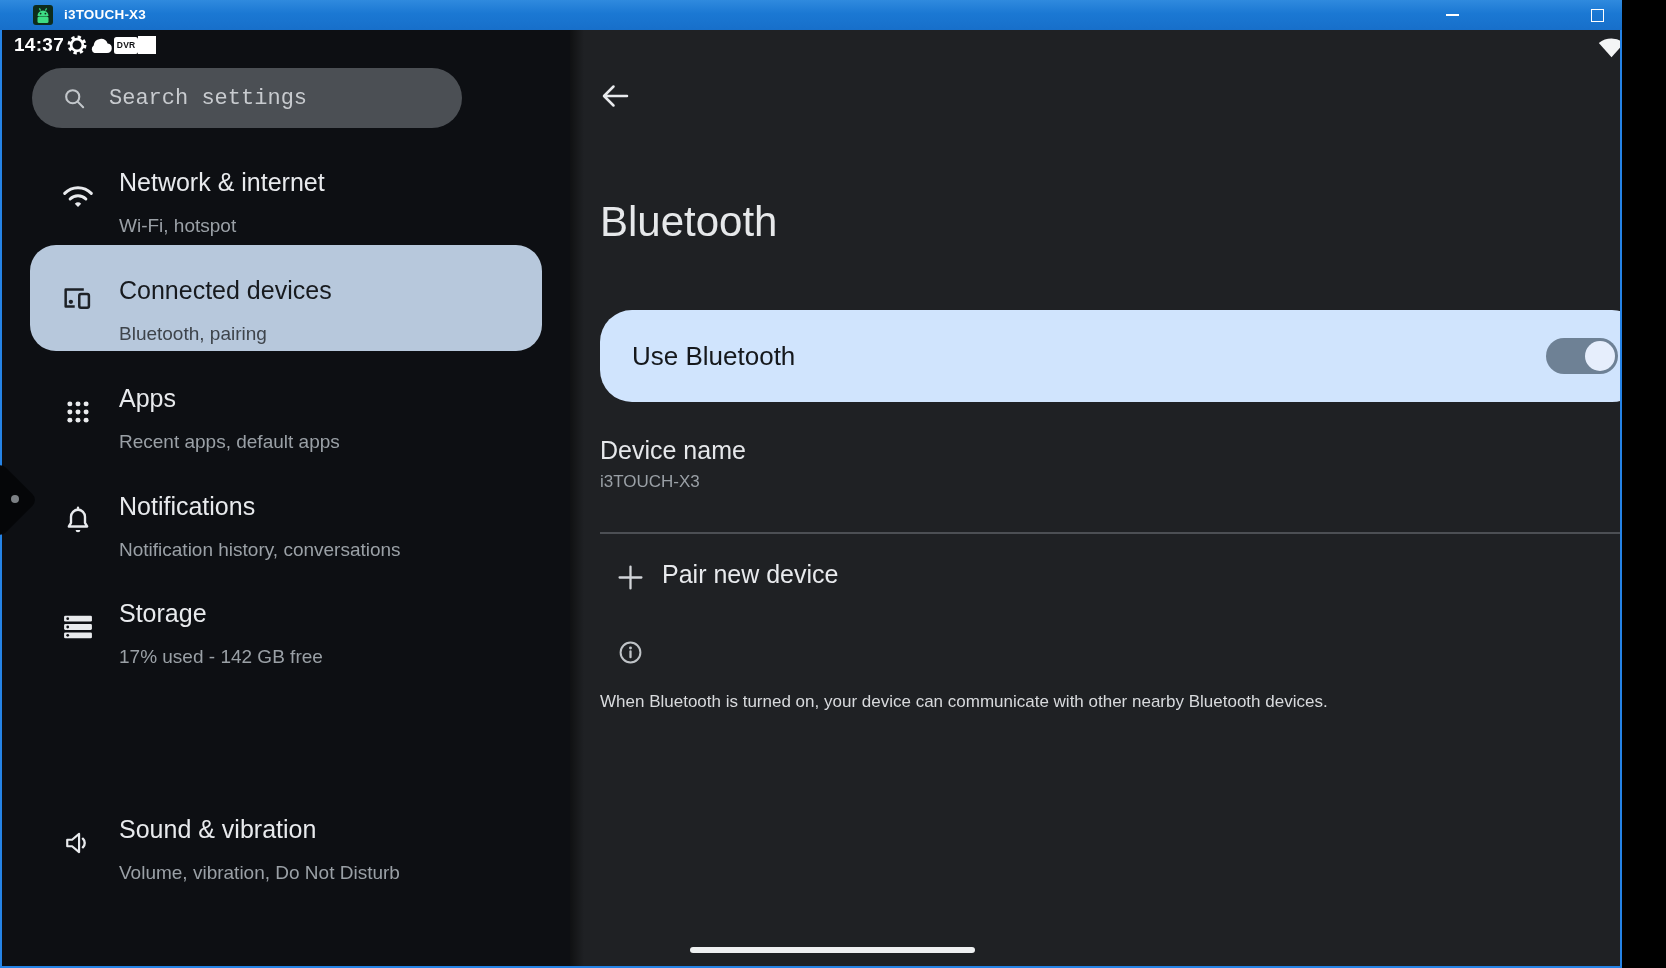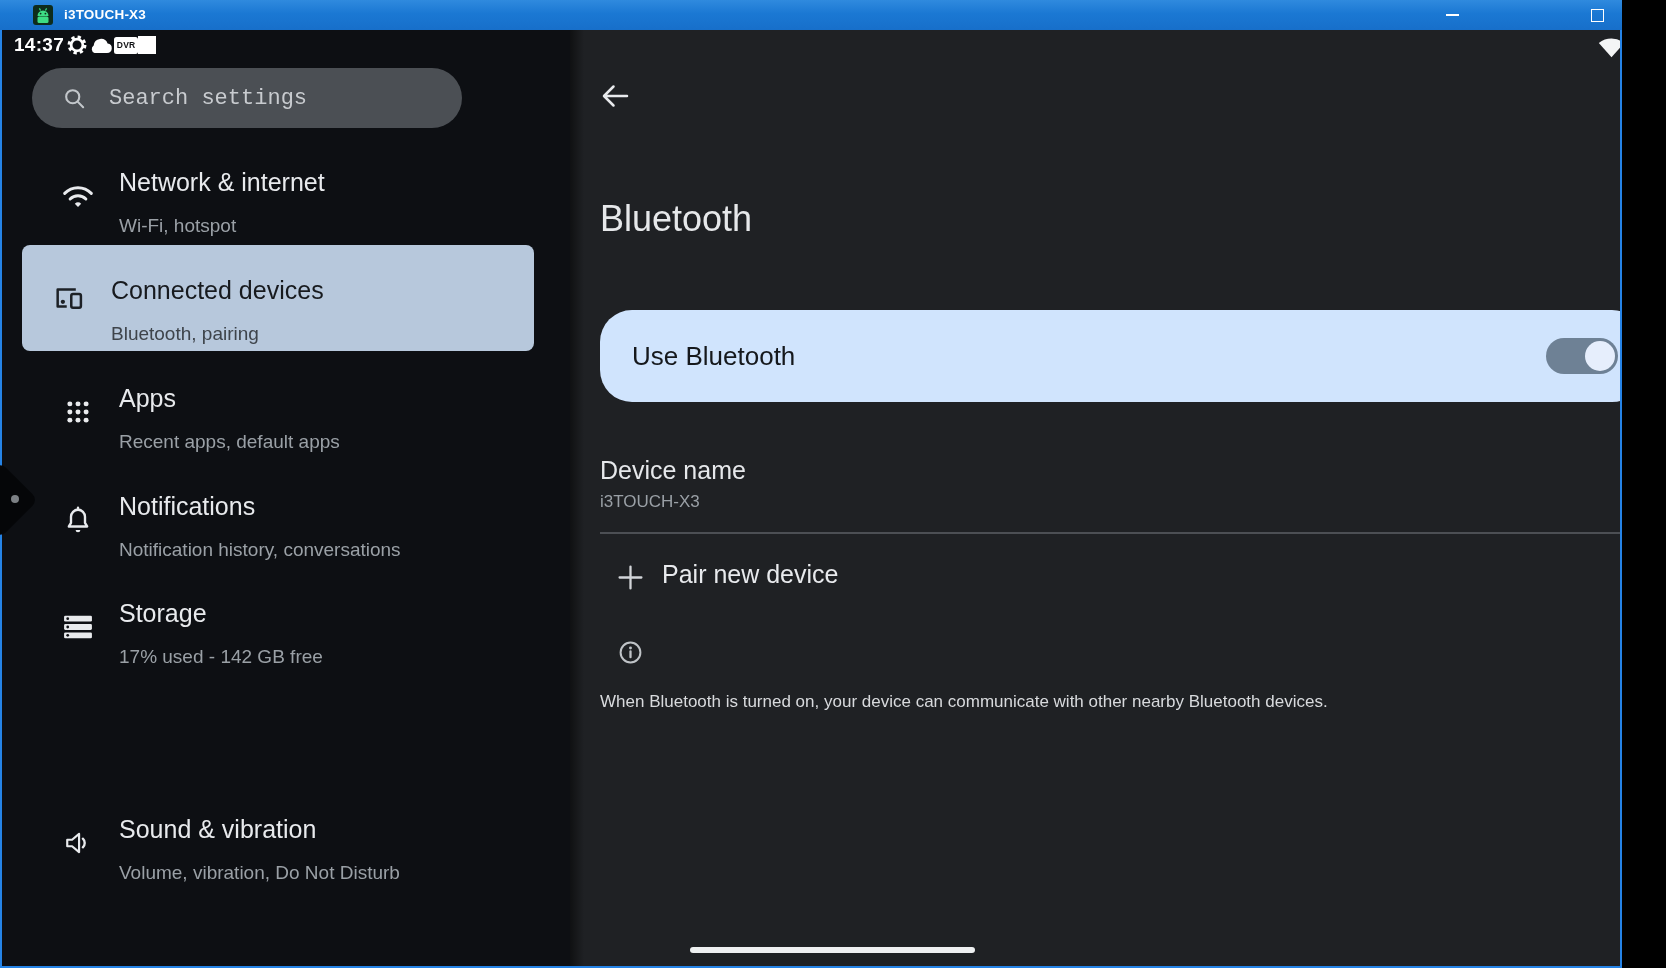--- a/index.html
+++ b/index.html
@@ -43,39 +43,39 @@
     background:#4b4f54;display:flex;align-items:center;cursor:text;}
   .search-pill svg{margin-left:30px;}
   .search-text{margin-left:22px;font-size:22px;color:#c8cbcf;font-family:Liberation Mono, monospace;}
 
   
   .row{position:absolute;left:0;width:540px;height:96px;cursor:pointer;}
   .row .icon{position:absolute;left:52px;top:24px;width:48px;height:48px;
     display:flex;align-items:center;justify-content:center;}
   .row .t{position:absolute;left:117px;top:20px;font-size:25px;color:#e8eaed;white-space:nowrap;}
   .row .s{position:absolute;left:117px;top:51px;font-size:19px;color:#9aa0a6;white-space:nowrap;margin-top:16px;}
-  .row.selected{left:20px;width:512px;height:106px;background:#b7c8dc;border-radius:8px;}
+  .row.selected{left:28px;width:512px;height:106px;background:#b7c8dc;border-radius:26px;}
   .row.selected .icon{left:23px;top:29px;}
   .row.selected .t{left:89px;top:31px;color:#171a1e;}
   .row.selected .s{left:89px;top:62px;color:#3e444b;}
   .r0{top:118px;} .r1{top:215px;} .r2{top:334px;} .r3{top:442px;}
   .r4{top:549px;} .r5{top:657px;} .r6{top:765px;}
   .r5 .icon{left:41px;}
 
   
   .back-btn{position:absolute;left:30px;top:52px;width:32px;height:32px;cursor:pointer;}
-  .page-title{position:absolute;left:30px;top:168px;font-size:36px;font-weight:400;color:#e6e8ea;}
+  .page-title{position:absolute;left:30px;top:168px;font-size:42px;font-weight:400;color:#e6e8ea;}
   .bt-card{position:absolute;left:30px;top:280px;width:1044px;height:92px;border-radius:32px;
     background:#d0e4fd;cursor:pointer;}
   .bt-card .lbl{position:absolute;left:32px;top:0;height:92px;display:flex;align-items:center;
     font-size:26px;color:#15181c;}
   .switch{position:absolute;right:26px;top:28px;width:72px;height:36px;border-radius:18px;
     background:#6e8195;cursor:pointer;}
   .switch .knob{position:absolute;right:3px;top:3px;width:30px;height:30px;border-radius:50%;background:#e6eefc;}
-  .devname-row{position:absolute;left:0;top:416px;width:1094px;height:96px;cursor:pointer;}
+  .devname-row{position:absolute;left:0;top:396px;width:1094px;height:96px;cursor:pointer;}
   .devname-lbl{position:absolute;left:30px;top:10px;font-size:25px;color:#e6e8eb;}
   .devname-val{position:absolute;left:30px;top:46px;font-size:17px;color:#9aa0a6;}
   .divider{position:absolute;left:30px;right:0;top:502px;height:2px;background:#4c4f54;}
   .pair-row{position:absolute;left:0;top:516px;width:1094px;height:70px;cursor:pointer;}
   .pair-row .plus{position:absolute;left:47px;top:18px;}
   .pair-row .lbl{position:absolute;left:92px;top:14px;font-size:25px;color:#e8eaed;}
   .info-icon{position:absolute;left:48px;top:610px;}
   .info-text{position:absolute;left:30px;top:662px;font-size:17px;color:#d8dadd;white-space:nowrap;}
   .home-indicator{position:absolute;left:120px;top:917px;width:285px;height:6px;border-radius:3px;
     background:#eef0f1;cursor:grab;}

